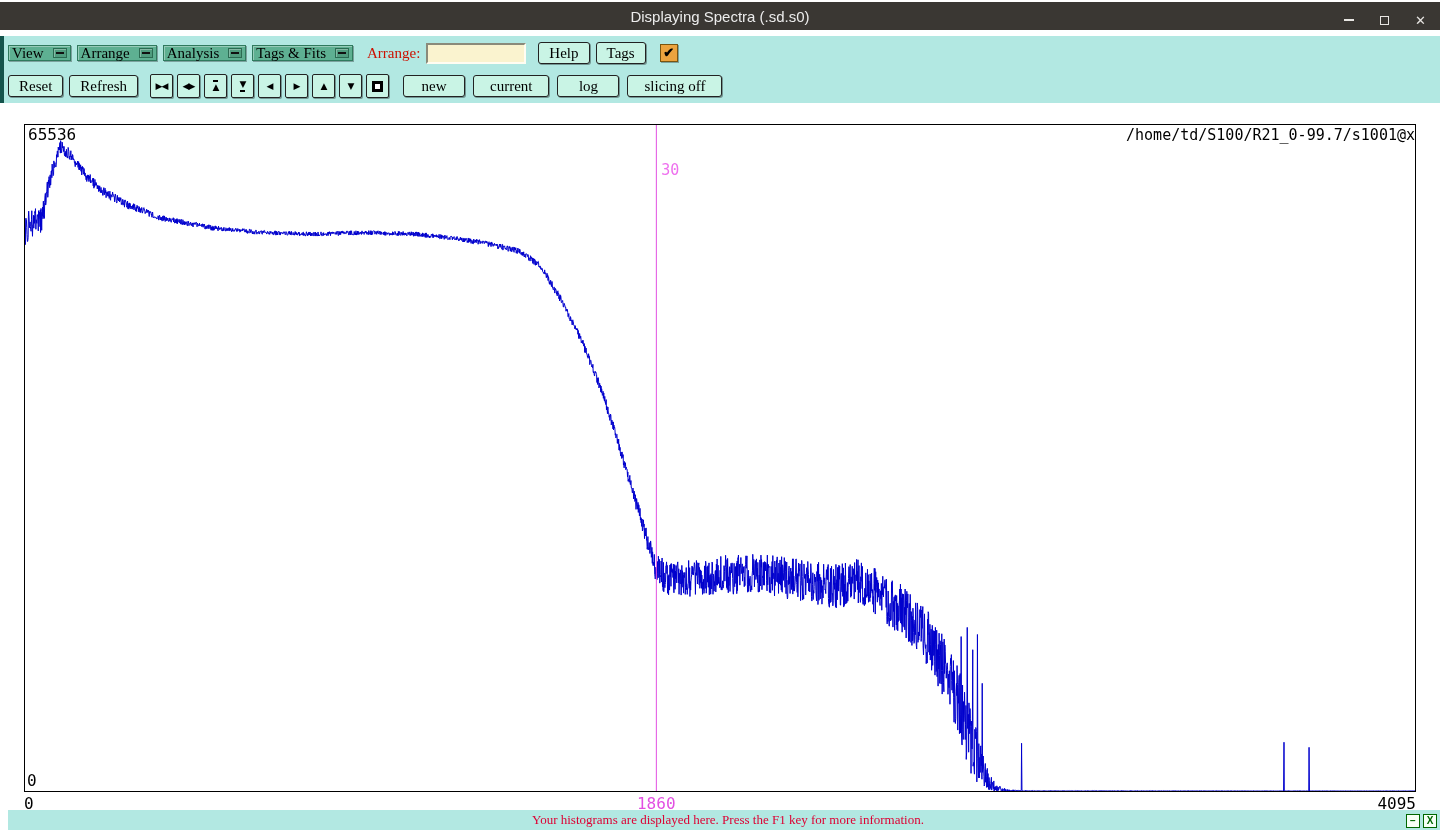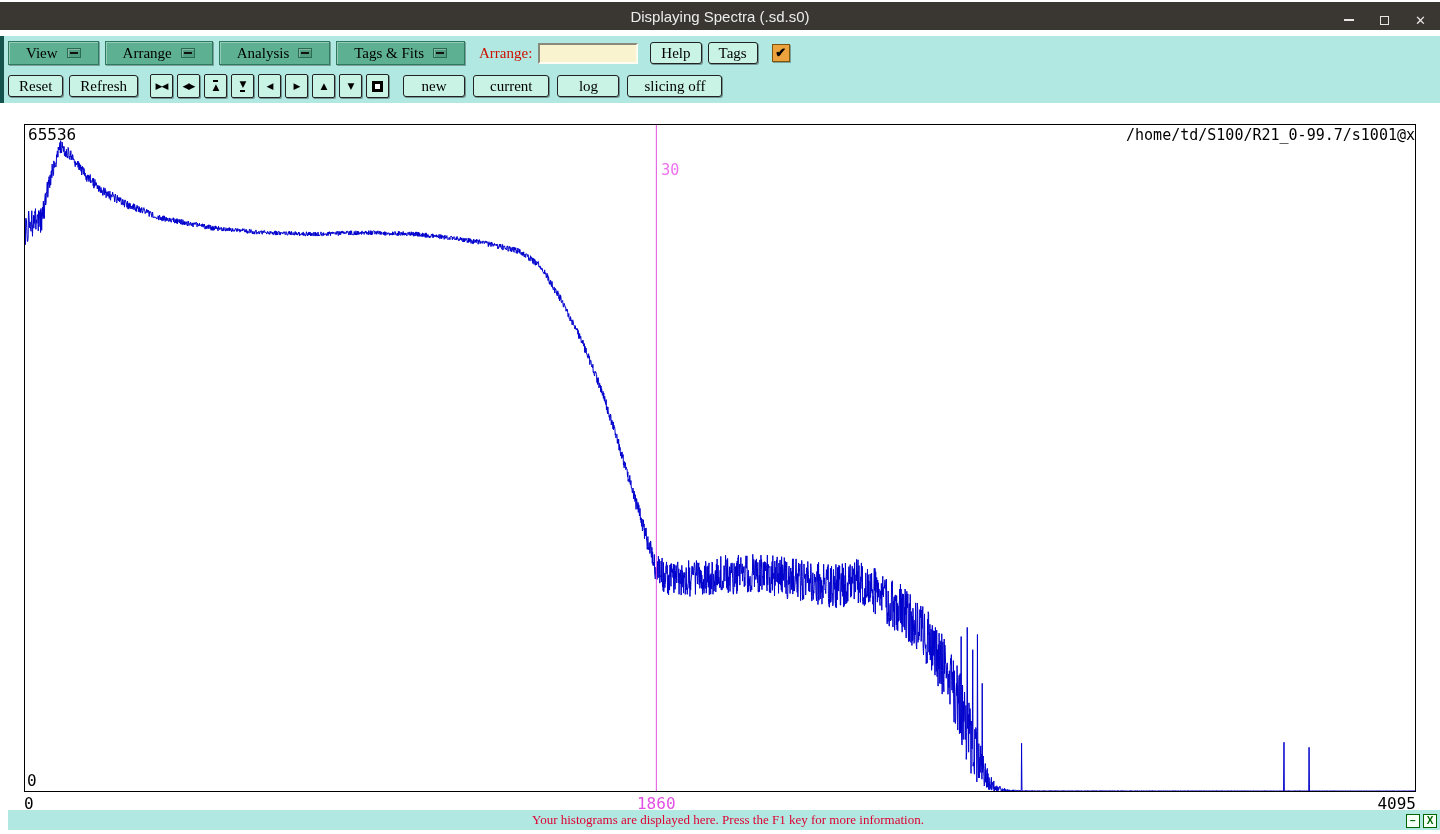--- a/index.html
+++ b/index.html
@@ -17,21 +17,21 @@
   .min-shape{display:inline-block;width:10px;height:2px;background:#e8e6e3;}
   .max-shape{display:inline-block;width:9px;height:9px;border:1px solid #e8e6e3;}
 
   
   .toolbar{position:absolute;left:0;top:36px;width:1440px;height:67px;
            background:var(--toolbar_bg,#b2e8e2);}
   .toolbar::before{content:'';position:absolute;left:0;top:0;bottom:0;width:4px;background:#14544c;}
   .tb-row{height:33px;display:flex;align-items:center;gap:6px;padding:2px 6px 1px 8px;}
   .menus{display:flex;gap:6px;align-items:center;}
   .menu-btn{display:flex;align-items:center;gap:9px;background:var(--menu_button_green,#5eb092);
-            border:1px solid #2f7a5e;padding:2px 17px;height:24px;font-size:15px;color:#000;
+            border:1px solid #2f7a5e;padding:2px 3px;height:16px;font-size:15px;color:#000;
             font-family:"Liberation Serif",serif;
             box-shadow:inset 1px 1px 0 rgba(255,255,255,.35), 1px 1px 0 rgba(0,0,0,.3);cursor:default;}
   .menu-ind{width:14px;height:10px;background:#4f9c7e;border:1px solid #2b6b52;
             box-shadow:inset 1px 1px 0 rgba(255,255,255,.3);display:inline-flex;align-items:center;justify-content:center;}
   .menu-ind::after{content:'';width:8px;height:2px;background:#111;}
 
   .btn{background:var(--button_mint,#c9f4e5);border:1px solid #222;border-radius:3px;
        height:22px;padding:1px 10px;font-size:15px;color:#000;font-family:"Liberation Serif",serif;
        box-shadow:1px 1px 0 rgba(0,0,0,.35);cursor:default;}
   .btn.wide{min-width:62px;padding:1px 16px;margin-left:2px;}

